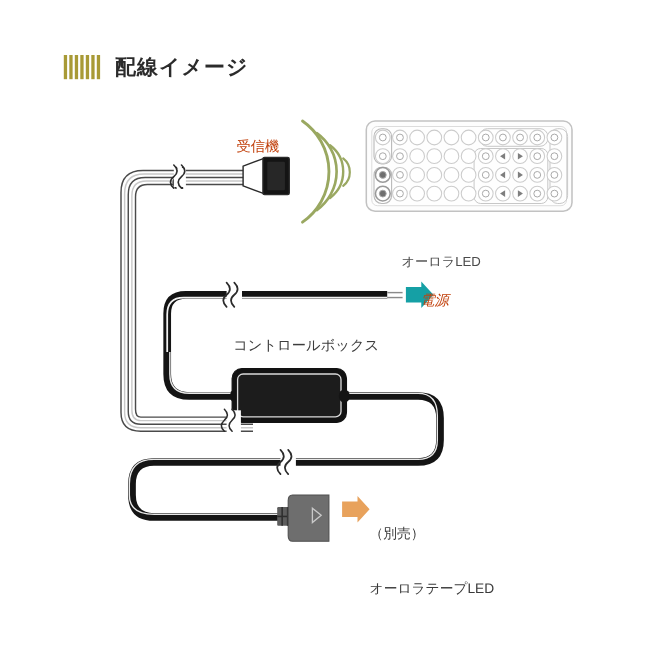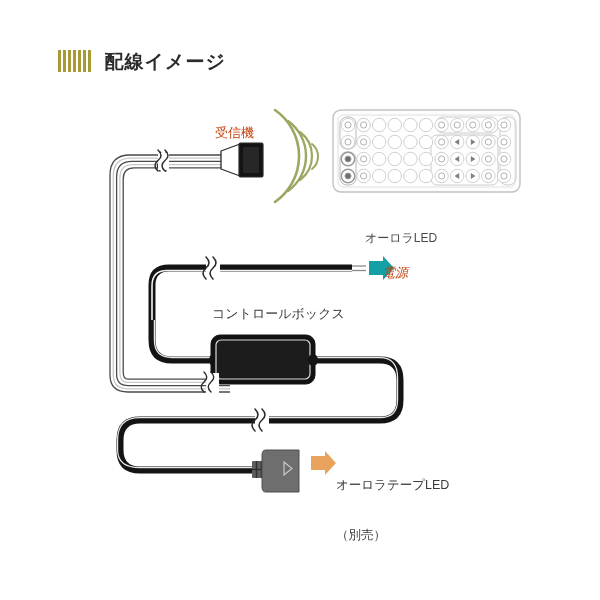--- a/index.html
+++ b/index.html
@@ -287,17 +287,17 @@
 
   <div class="lbl lbl-remote">
     <div>オーロラLED</div>
   </div>
 
   <div class="lbl lbl-power">電源</div>
 
   <div class="lbl lbl-ctrlbox">コントロールボックス</div>
 
   <div class="lbl lbl-tape">
+    <div>（別売）</div>
     <div>オーロラテープLED</div>
-    <div>（別売）</div>
   </div>
 
 </div>
 
 </body></html>

